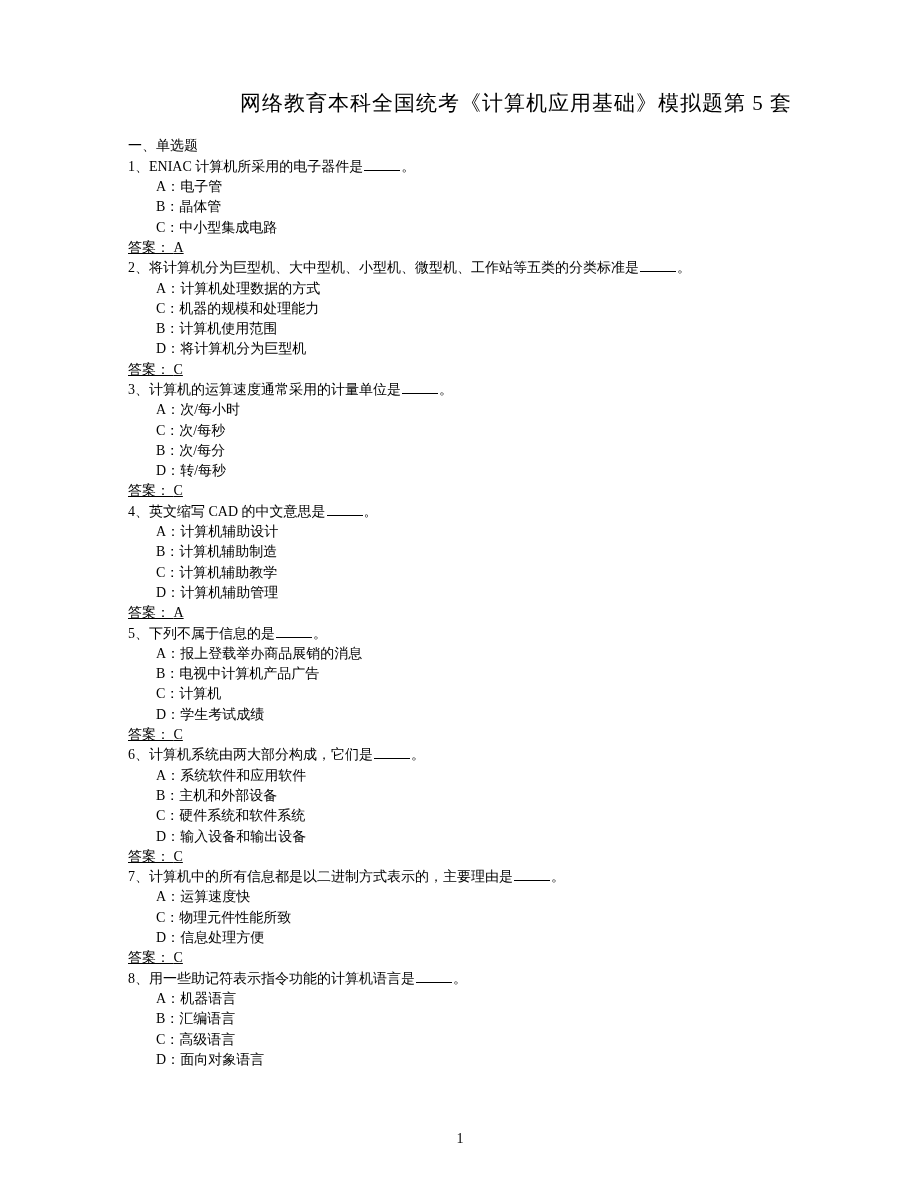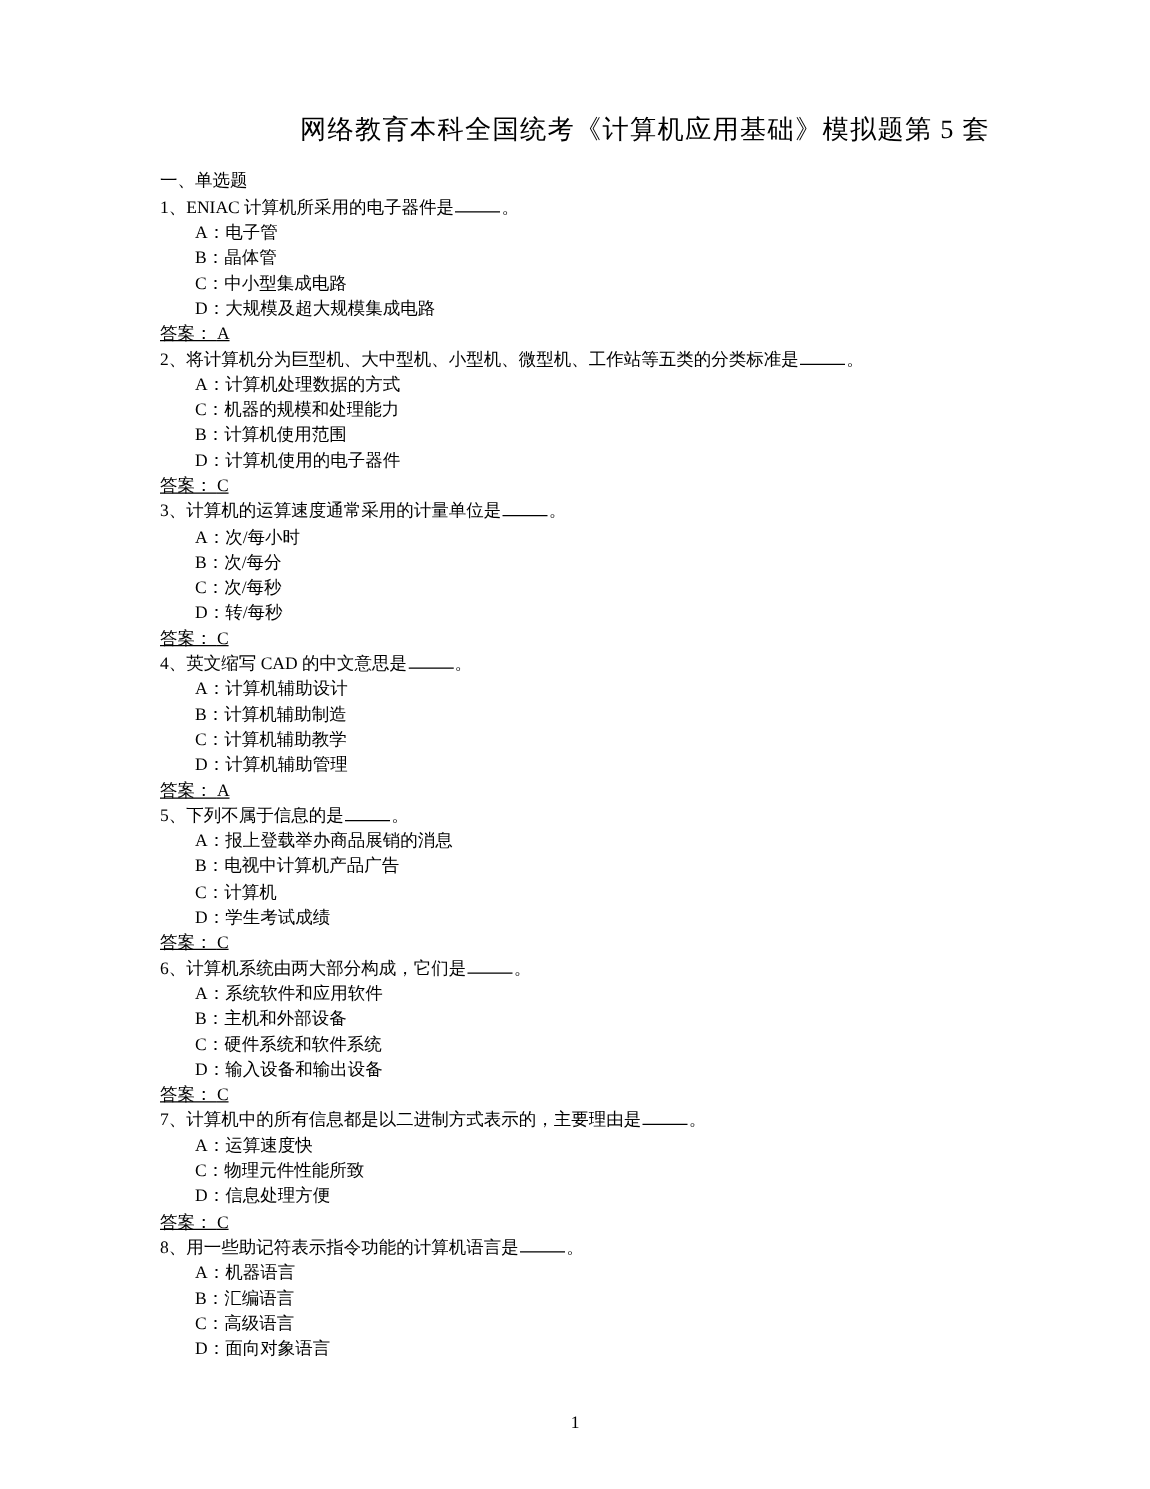--- a/index.html
+++ b/index.html
@@ -65,36 +65,35 @@
 <div class="title">网络教育本科全国统考《计算机应用基础》模拟题第 5 套</div>
 
 <div class="section-header">一、单选题</div>
 
 <div id="questions">
     <div class="question">
       <div class="q-stem"><span>1、</span><span>ENIAC 计算机所采用的电子器件是</span><span class="blank"></span><span>。</span></div>
       <div class="option"><span>A：</span><span>电子管</span></div>
       <div class="option"><span>B：</span><span>晶体管</span></div>
       <div class="option"><span>C：</span><span>中小型集成电路</span></div>
-      <div class="option"><span>D：</span><span>大规模及超大规模集成电路</span></div>
       <div class="answer"><span>答案：  </span><span>A</span></div>
     </div>
     <div class="question">
       <div class="q-stem"><span>2、</span><span>将计算机分为巨型机、大中型机、小型机、微型机、工作站等五类的分类标准是</span><span class="blank"></span><span>。</span></div>
       <div class="option"><span>A：</span><span>计算机处理数据的方式</span></div>
       <div class="option"><span>C：</span><span>机器的规模和处理能力</span></div>
       <div class="option"><span>B：</span><span>计算机使用范围</span></div>
-      <div class="option"><span>D：</span><span>计算机使用的电子器件</span></div>
+      <div class="option"><span>D：</span><span>将计算机分为巨型机</span></div>
       <div class="answer"><span>答案：  </span><span>C</span></div>
     </div>
     <div class="question">
       <div class="q-stem"><span>3、</span><span>计算机的运算速度通常采用的计量单位是</span><span class="blank"></span><span>。</span></div>
       <div class="option"><span>A：</span><span>次/每小时</span></div>
+      <div class="option"><span>C：</span><span>次/每秒</span></div>
       <div class="option"><span>B：</span><span>次/每分</span></div>
-      <div class="option"><span>C：</span><span>次/每秒</span></div>
       <div class="option"><span>D：</span><span>转/每秒</span></div>
       <div class="answer"><span>答案：  </span><span>C</span></div>
     </div>
     <div class="question">
       <div class="q-stem"><span>4、</span><span>英文缩写 CAD 的中文意思是</span><span class="blank"></span><span>。</span></div>
       <div class="option"><span>A：</span><span>计算机辅助设计</span></div>
       <div class="option"><span>B：</span><span>计算机辅助制造</span></div>
       <div class="option"><span>C：</span><span>计算机辅助教学</span></div>
       <div class="option"><span>D：</span><span>计算机辅助管理</span></div>
       <div class="answer"><span>答案：  </span><span>A</span></div>

